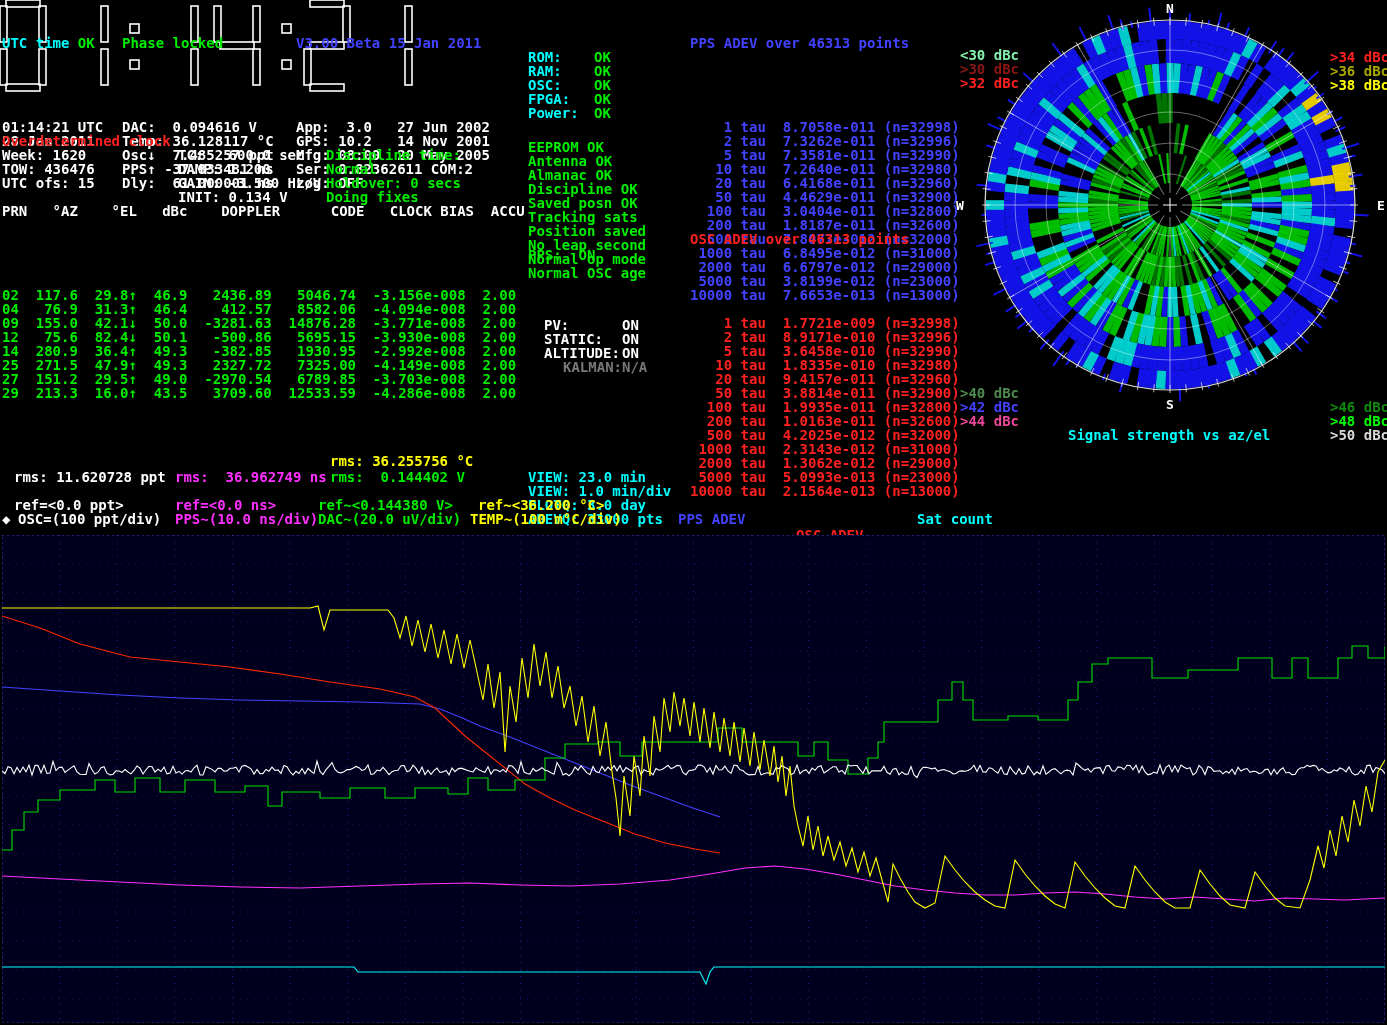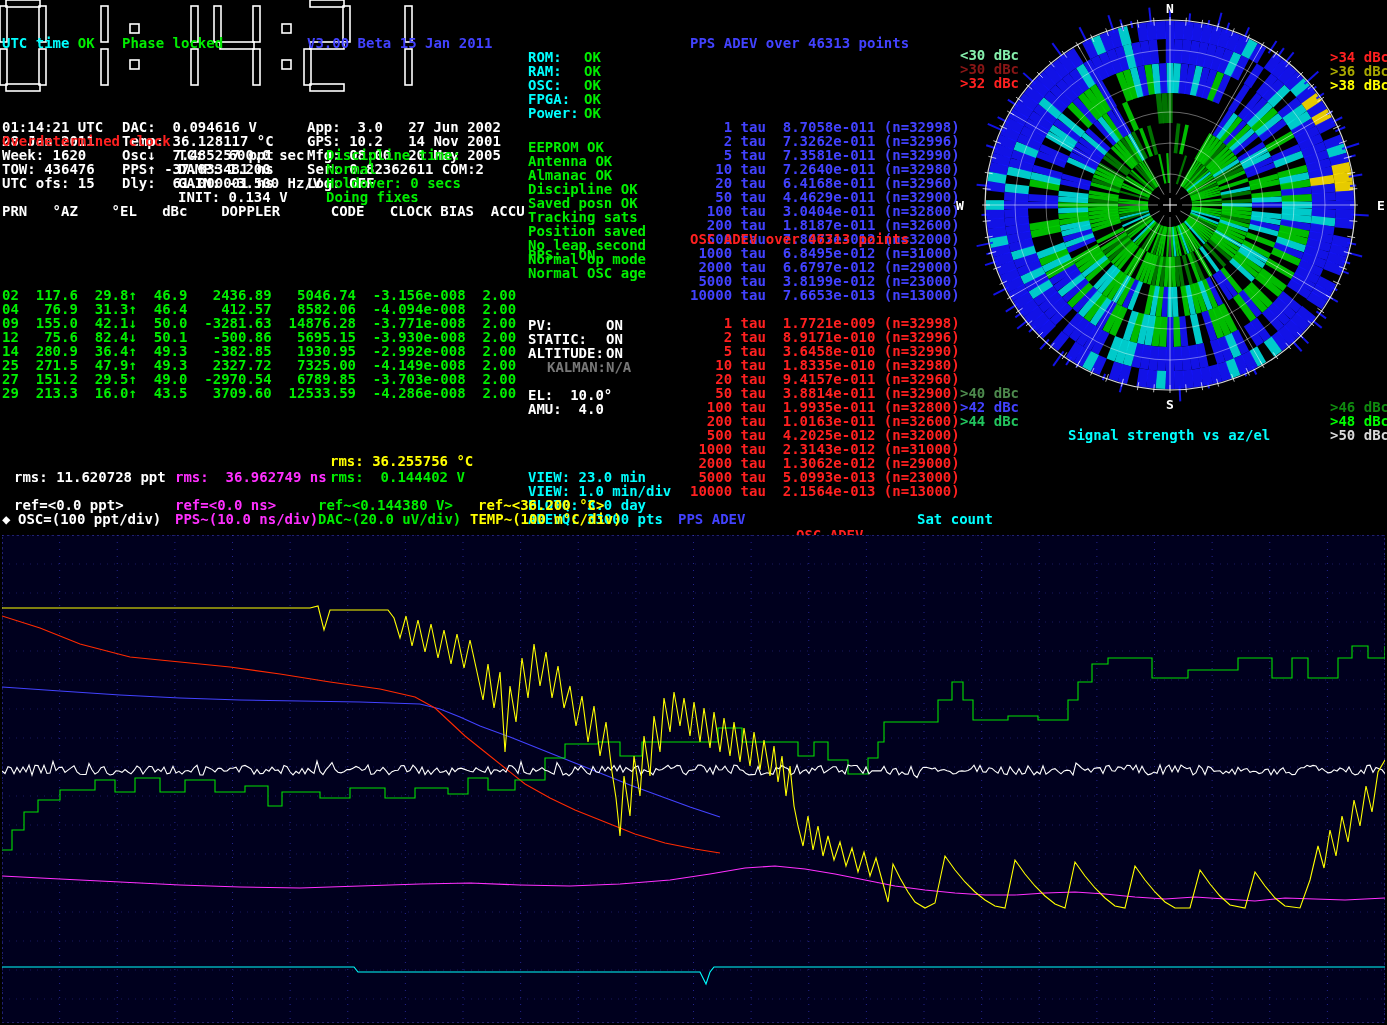--- a/index.html
+++ b/index.html
@@ -4,22 +4,22 @@
 <style>
   html,body{margin:0;padding:0;background:#000;}
   #screen{position:relative;width:1387px;height:1025px;background:#000;overflow:hidden;
           font-family:"DejaVu Sans Mono","Liberation Mono",monospace;font-size:14px;
           font-weight:bold;line-height:14px;}
   .tb{position:absolute;white-space:pre;color:#fff;}
   .c-white{color:#ffffff}.c-cyan{color:#00ffff}.c-green{color:#00ee00}
   .c-blue{color:#4242ff}.c-red{color:#ff2020}.c-yellow{color:#ffff00}
   .c-magenta{color:#ff30ff}
   .lab{display:inline-block;}
-  .dev .lab{width:56px;}
-  .fix .lab{width:78px;}
+  .dev .lab{width:66px;}
+  .fix .lab{width:78px;margin-left:16px;}
   svg{position:absolute;display:block;}
   svg text{font-family:"DejaVu Sans Mono","Liberation Mono",monospace;font-weight:bold;
            fill:#fff;font-size:13px;text-anchor:middle;}
 </style>
 </head>
 <body>
 
 <div id="screen">
 
   <div class="tb" style="left:2px;top:8px">
@@ -29,21 +29,21 @@
     <div>01:14:21 UTC</div><div>28 Jan 2011</div><div>Week: 1620</div><div>TOW: 436476</div><div>UTC ofs: 15</div></div>
   </div>
 
   <div class="tb" style="left:122px;top:8px">
     <div class="c-green">Phase locked</div>
     <div class="c-white">
       
     <div>DAC:  0.094616 V</div><div>Temp: 36.128117 °C</div><div>Osc↓  7.485257 ppt</div><div>PPS↑ -37.833481 ns</div><div>Dly:  61.000001 ns</div></div>
   </div>
 
-  <div class="tb" style="left:307px;top:8px">
+  <div class="tb" style="left:296px;top:8px">
     <div class="c-blue">V3.00 Beta 15 Jan 2011</div>
     <div class="c-white">
       
     <div>App:  3.0   27 Jun 2002</div><div>GPS: 10.2   14 Nov 2001</div><div>Mfg: 08:00  20 May 2005</div><div>Ser: 0.82362611 COM:2</div><div>Log: OFF</div></div>
   </div>
 
   <div class="tb dev" style="left:528px;top:8px">
     
   <div><span class="lab c-cyan">ROM:</span><span class="c-green">OK</span></div><div><span class="lab c-cyan">RAM:</span><span class="c-green">OK</span></div><div><span class="lab c-cyan">OSC:</span><span class="c-green">OK</span></div><div><span class="lab c-cyan">FPGA:</span><span class="c-green">OK</span></div><div><span class="lab c-cyan">Power:</span><span class="c-green">OK</span></div></div>
 
@@ -113,23 +113,20 @@
         <rect x="405" y="49" width="7" height="36" fill="none" stroke="#fff" stroke-width="1.6"></rect>
       </svg>
     </div>
 
   <div class="tb c-green" style="left:528px;top:248px">PPS:  ON</div>
 
   <div class="tb fix c-white" style="left:528px;top:276px">
     
   <div><span class="lab">PV:</span><span>ON</span></div><div><span class="lab">STATIC:</span><span>ON</span></div><div><span class="lab">ALTITUDE:</span><span>ON</span></div><div style="color: rgb(120, 120, 120); text-align: right;"><span class="lab">KALMAN:</span><span>N/A</span></div></div>
 
-  <div class="tb c-white" style="left:528px;top:346px">
-    
-  <div>EL:  10.0°</div><div>AMU:  4.0</div></div>
 
   <div class="tb c-cyan" style="left:528px;top:428px">
     
   <div>VIEW: 23.0 min</div><div>VIEW: 1.0 min/div</div><div>PLOTQ: 3.0 day</div><div>ADEVQ: 33000 pts</div></div>
 
   <div class="tb c-yellow" style="left:330px;top:454px">rms: 36.255756 °C</div>
   <div class="tb c-white" style="left:14px;top:470px">rms: 11.620728 ppt</div>
   <div class="tb c-magenta" style="left:175px;top:470px">rms:  36.962749 ns</div>
   <div class="tb c-green" style="left:330px;top:470px">rms:  0.144402 V</div>
 
@@ -880,21 +877,21 @@
     </svg>
 
   <div class="tb" style="left:960px;top:6px">
     
   <div style="color: #86efac;"><span>&lt;30 dBc</span></div><div style="color: rgb(138, 22, 22);"><span>&gt;30 dBc</span></div><div style="color: rgb(255, 32, 32);"><span>&gt;32 dBc</span></div></div>
   <div class="tb" style="left:1330px;top:8px">
     
   <div style="color: rgb(255, 32, 32);"><span>&gt;34 dBc</span></div><div style="color: rgb(168, 168, 0);"><span>&gt;36 dBc</span></div><div style="color: rgb(255, 255, 0);"><span>&gt;38 dBc</span></div></div>
   <div class="tb" style="left:960px;top:344px">
     
-  <div style="color: rgb(77, 138, 77);"><span>&gt;40 dBc</span></div><div style="color: rgb(66, 66, 255);"><span>&gt;42 dBc</span></div><div style="color: #22c55e;"><span>&gt;44 dBc</span></div></div>
+  <div style="color: rgb(77, 138, 77);"><span>&gt;40 dBc</span></div><div style="color: rgb(66, 66, 255);"><span>&gt;42 dBc</span></div><div style="color: #ec4899;"><span>&gt;44 dBc</span></div></div>
   <div class="tb" style="left:1330px;top:358px">
     
   <div style="color: rgb(15, 138, 15);"><span>&gt;46 dBc</span></div><div style="color: rgb(0, 255, 0);"><span>&gt;48 dBc</span></div><div style="color: rgb(216, 216, 216);"><span>&gt;50 dBc</span></div></div>
 
   <div class="tb c-cyan" style="left:1068px;top:428px">Signal strength vs az/el</div>
 
   <svg id="strip-svg" style="left:2px;top:535px" width="1383" height="488">
       <rect x="0" y="0" width="1383" height="488" fill="#00001e"></rect>
       <line x1="0" y1="0" x2="1383" y2="0" stroke="#22227a" stroke-width="1" stroke-dasharray="1,6" stroke-opacity="0.7"></line>
       <line x1="0" y1="29" x2="1383" y2="29" stroke="#22227a" stroke-width="1" stroke-dasharray="1,6" stroke-opacity="0.7"></line>

